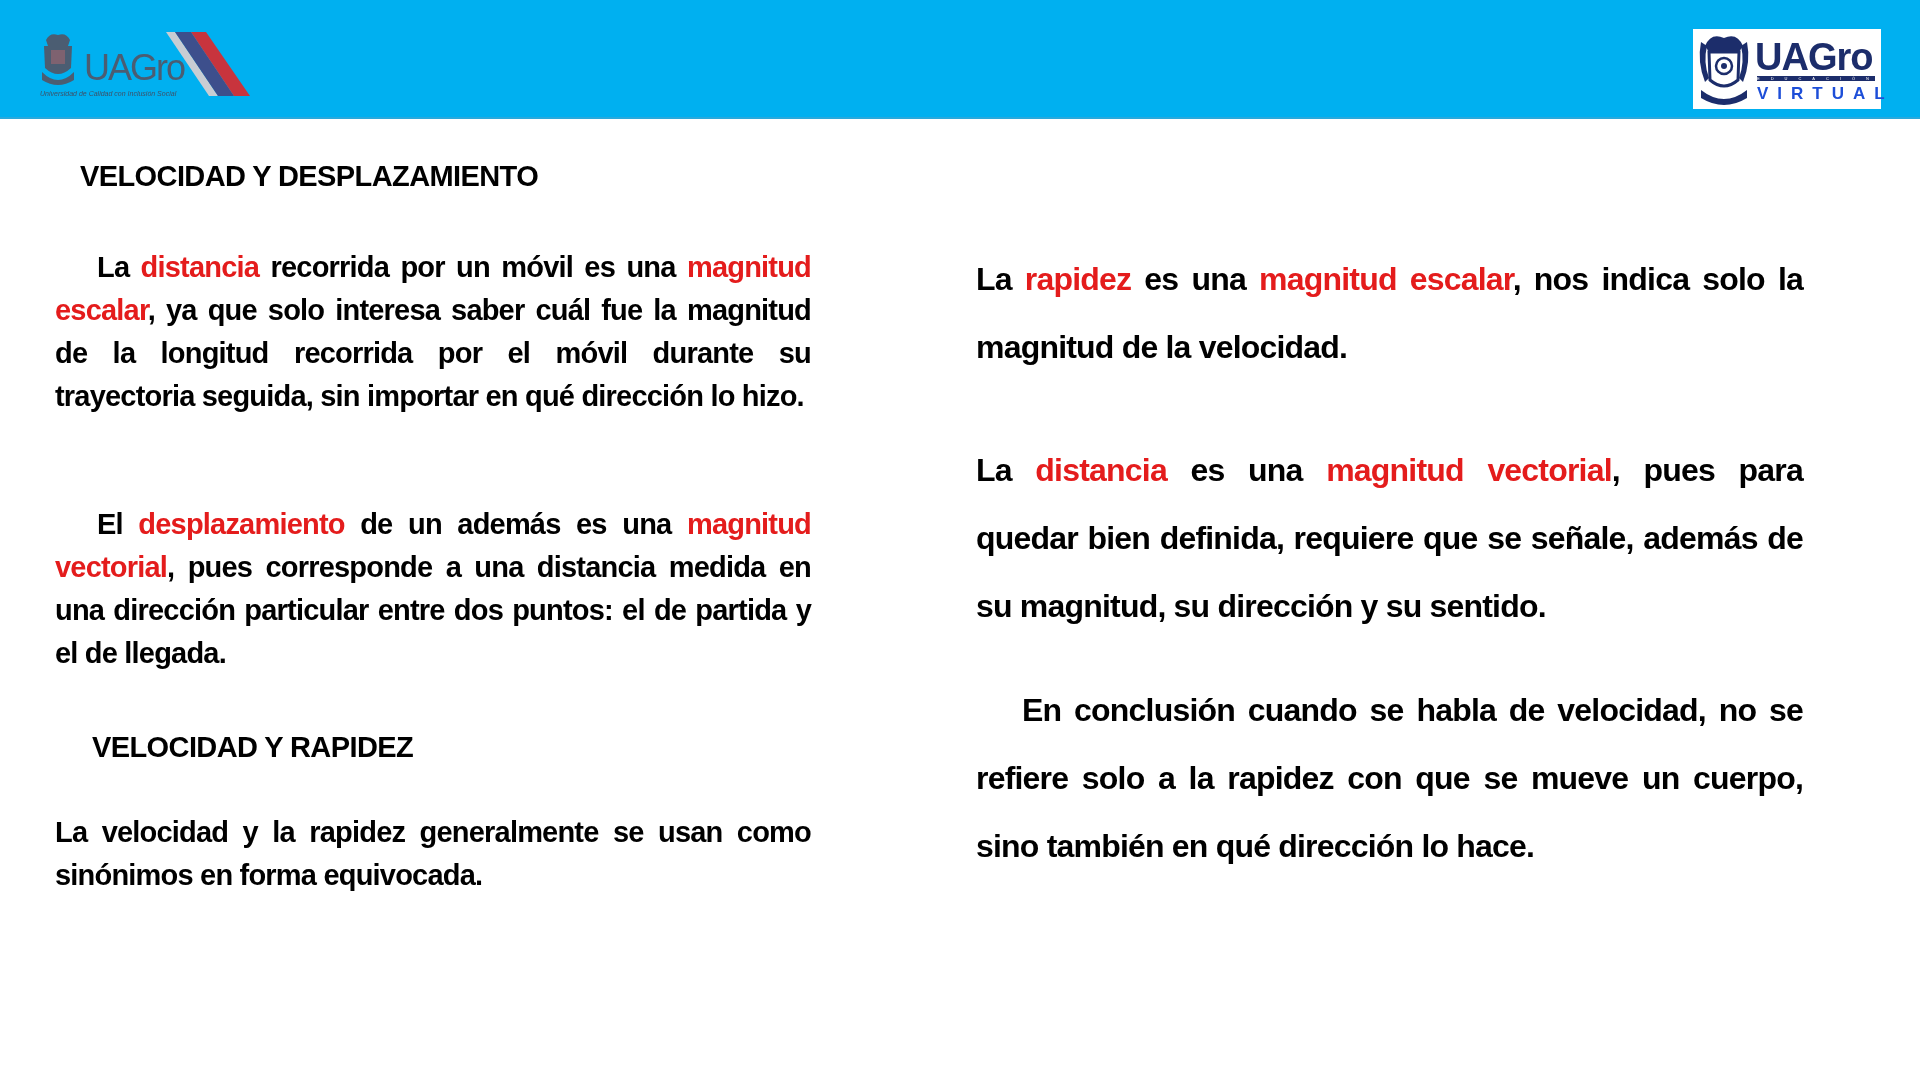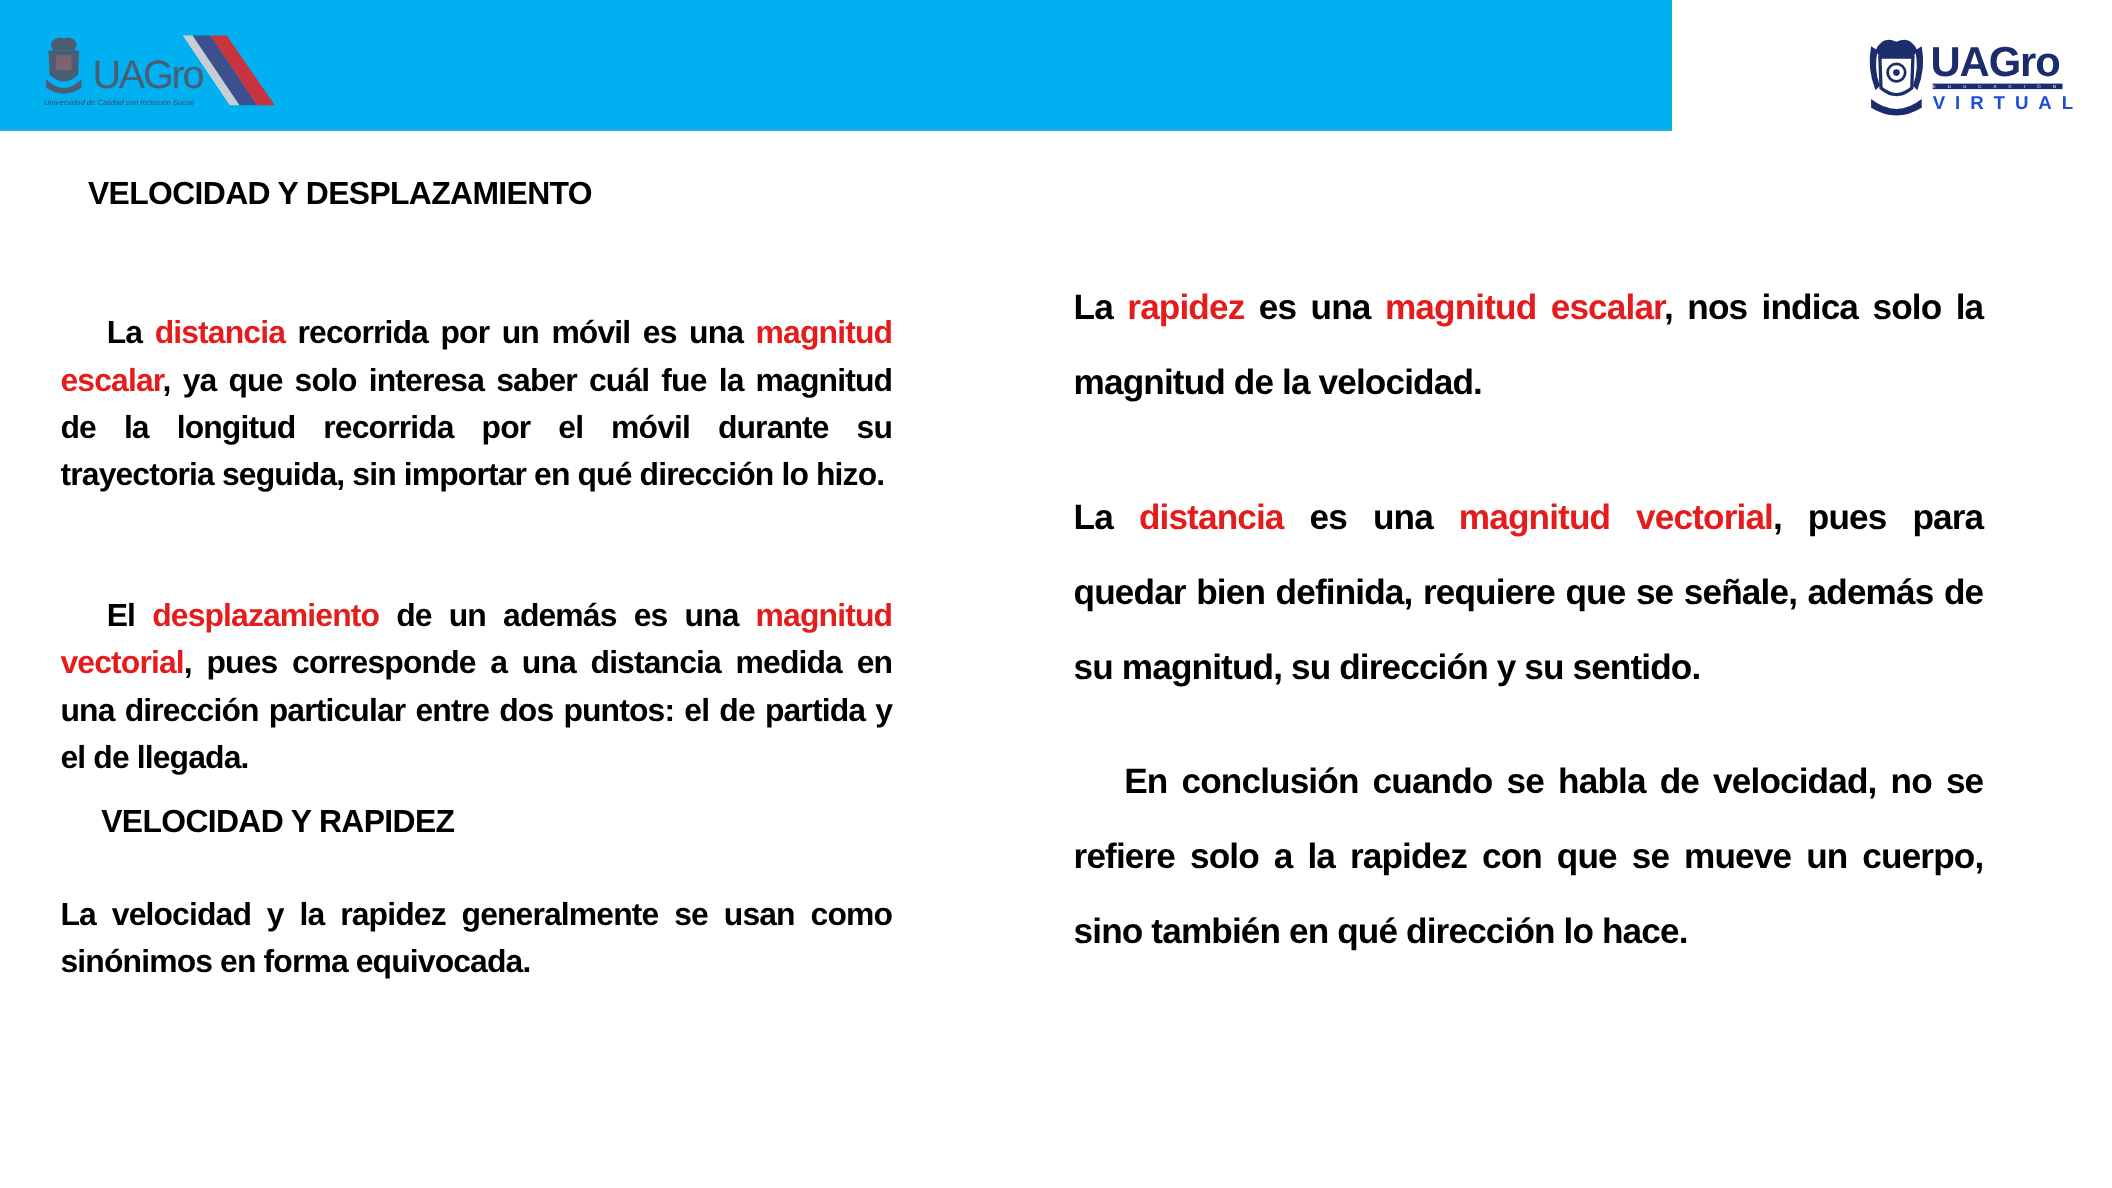--- a/index.html
+++ b/index.html
@@ -7,21 +7,21 @@
       padding: 0;
       width: 1920px;
       height: 1080px;
       background: #ffffff;
       overflow: hidden;
     }
     body { position: relative; font-family: "Liberation Sans", "DejaVu Sans", sans-serif; }
 
     .header {
       position: absolute; left: 0; top: 0;
-      width: 1520px; height: 119px;
+      width: 1920px; height: 119px;
       background: #00B0F0;
       border-bottom: 2px solid #29a9dc;
       box-sizing: border-box;
     }
 
     
     .logo-left { position: absolute; left: 38px; top: 30px; width: 212px; height: 70px; }
     .crest-left { position: absolute; left: 2px; top: 2px; width: 36px; height: 56px; }
     .logo-left-text {
       position: absolute; left: 46px; top: 20px;
@@ -75,21 +75,21 @@
     .para {
       position: absolute;
       font-family: "Liberation Sans", "DejaVu Sans", sans-serif;
       font-weight: bold; color: #000;
       text-align: justify; text-align-last: left;
       letter-spacing: -0.8px;
       margin: 0;
     }
     .left-para { left: 55px; width: 756px; font-size: 29px; line-height: 43px; }
     .right-para { left: 976px; width: 827px; font-size: 32px; line-height: 68px; }
-    .indent-left { text-indent: 42px; margin-top: 36px; }
+    .indent-left { text-indent: 42px; }
     .indent-right { text-indent: 46px; }
     .red { color: #E41C1C; }
   </style>
 </head>
 <body>
 
 <div class="header">
   <div class="logo-left">
     <svg class="crest-left" viewBox="0 0 36 56">
       <path d="M6 8 Q10 0 18 3 Q26 0 30 8 L28 14 L8 14 Z" fill="#4b5d72"></path>

